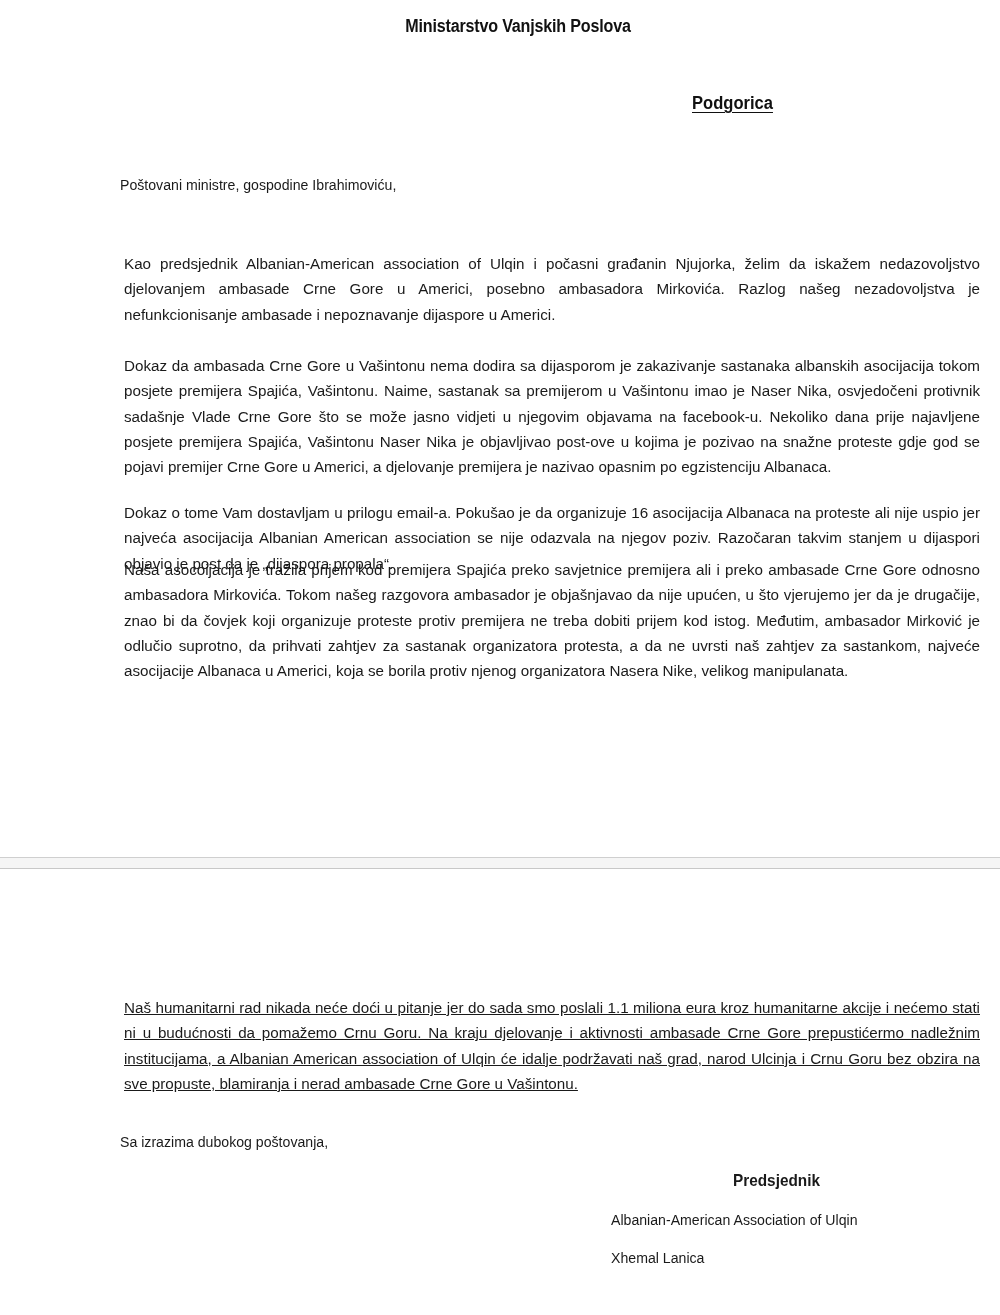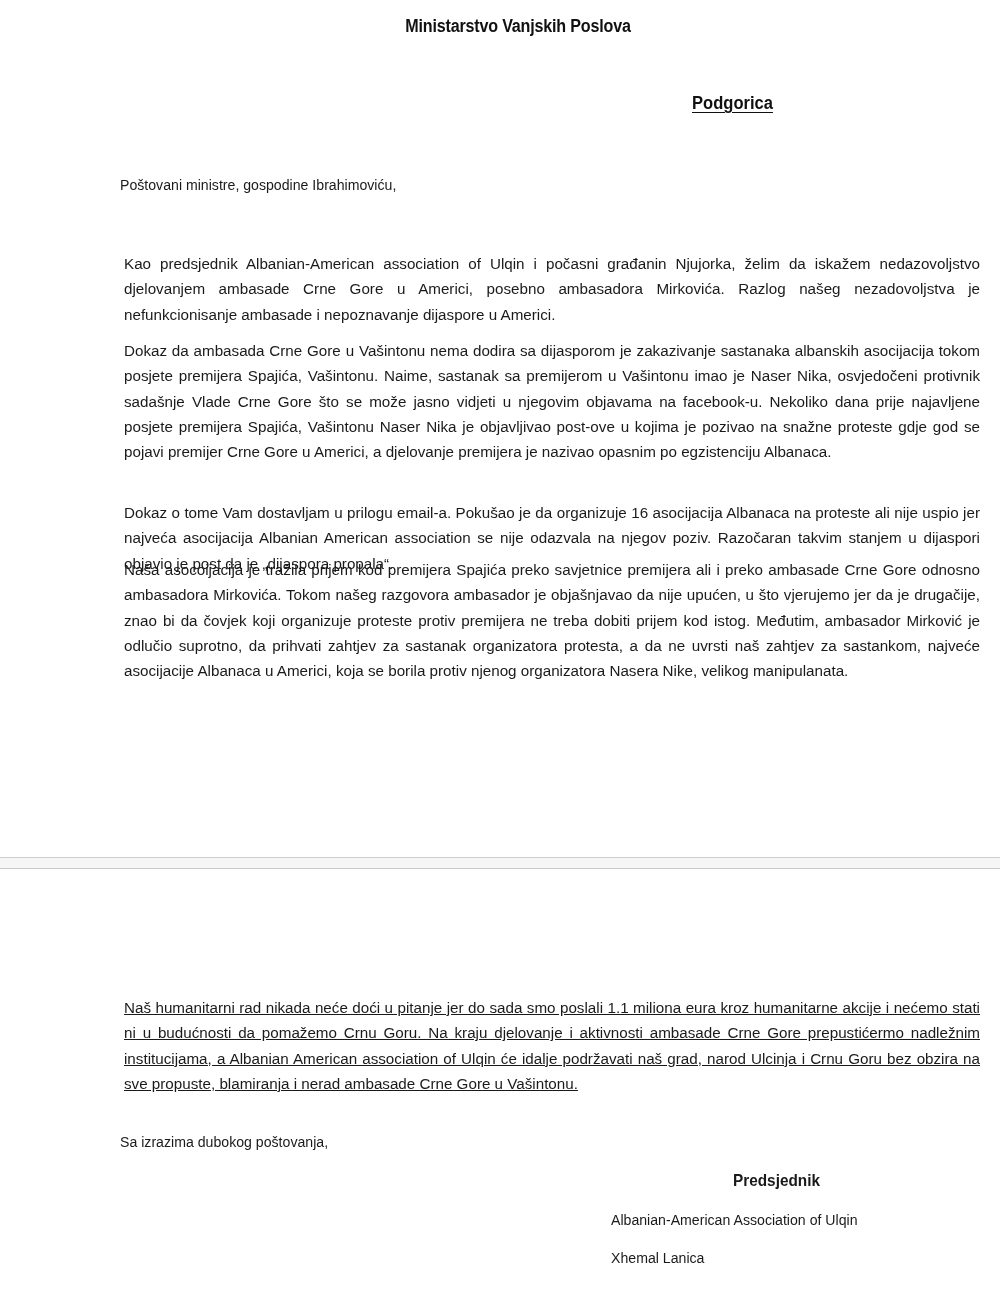--- a/index.html
+++ b/index.html
@@ -84,21 +84,21 @@
 
     .para {
       position: absolute;
       left: 120px;
       width: 856px;
       text-align: justify;
       text-align-last: left;
       margin: 4px;
     }
     .p1 { top: 247px; }
-    .p2 { top: 334px; }
+    .p2 { top: 349px; }
     .p3 { top: 496px; }
     .p4 { top: 553px; }
     .p5 { top: 991px; text-decoration: underline; }
 
     .closing {
       position: absolute;
       top: 1129px;
       left: 120px;
       white-space: nowrap;
     }

